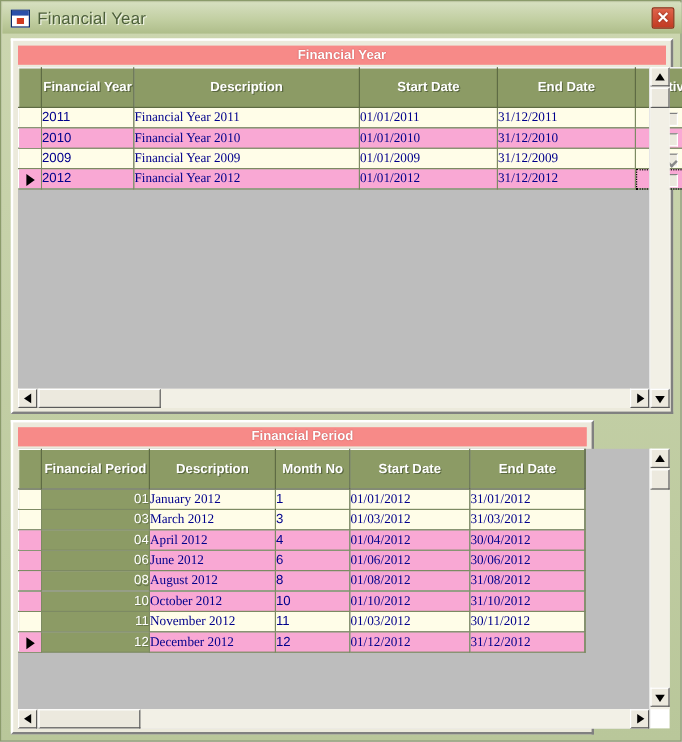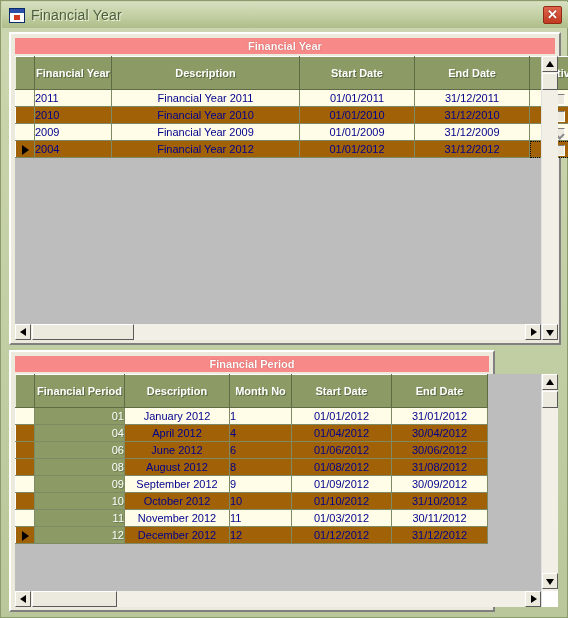--- a/index.html
+++ b/index.html
@@ -104,24 +104,24 @@
     border-bottom:1px solid #9a9a86;
     position:relative;
   }
   td.sel .arrow{
     position:absolute;left:6px;top:4px;
     width:0;height:0;
     border-top:5px solid transparent;border-bottom:5px solid transparent;
     border-left:7px solid #000000;
   }
   tr.odd td{background:#fffde8;}
-  tr.even td{background:#a16207;}
+  tr.even td{background:#f9a8d4;}
   td.cell{color:#00008c;padding:0 2px;}
   td.num{text-align:left;}
-  td.txt{text-align:center;}
+  td.txt{text-align:left;font-family:Liberation Serif, serif;}
   td.keycell{
     background:#8c9b65 !important;color:#ffffff;text-align:right;padding-right:3px;
     text-shadow:1px 1px 0 #6a7a4c;
   }
   td.chk{text-align:center;}
   td.chk.focus{outline:1px dotted #000;outline-offset:-1px;}
   .cb{
     display:inline-block;width:11px;height:11px;margin-top:2px;
     background:#ece9de;
     border:1px solid;
@@ -228,21 +228,21 @@
               <td class="cell num">2009</td>
               <td class="cell txt">Financial Year 2009</td>
               <td class="cell txt">01/01/2009</td>
               <td class="cell txt">31/12/2009</td>
               <td class="cell chk"><span class="cb on"></span></td>
             </tr>
             <tr class="even">
               <td class="sel">
                 <span class="arrow"></span>
               </td>
-              <td class="cell num">2004</td>
+              <td class="cell num">2012</td>
               <td class="cell txt">Financial Year 2012</td>
               <td class="cell txt">01/01/2012</td>
               <td class="cell txt">31/12/2012</td>
               <td class="cell chk focus"><span class="cb"></span></td>
             </tr>
           </tbody>
         </table>
     </div>
 
     <div class="vsb" style="left:530px;top:22px;width:16px;height:284px;">
@@ -296,20 +296,29 @@
           <tbody>
             <tr class="odd">
               <td class="sel"></td>
               <td class="cell keycell">01</td>
               <td class="cell txt">January 2012</td>
               <td class="cell num">1</td>
               <td class="cell txt">01/01/2012</td>
               <td class="cell txt">31/01/2012</td>
               <td class="cell chk"></td>
             </tr>
+            <tr class="odd">
+              <td class="sel"></td>
+              <td class="cell keycell">03</td>
+              <td class="cell txt">March 2012</td>
+              <td class="cell num">3</td>
+              <td class="cell txt">01/03/2012</td>
+              <td class="cell txt">31/03/2012</td>
+              <td class="cell chk"></td>
+            </tr>
             <tr class="even">
               <td class="sel"></td>
               <td class="cell keycell">04</td>
               <td class="cell txt">April 2012</td>
               <td class="cell num">4</td>
               <td class="cell txt">01/04/2012</td>
               <td class="cell txt">30/04/2012</td>
               <td class="cell chk"></td>
             </tr>
             <tr class="even">
@@ -321,29 +330,20 @@
               <td class="cell txt">30/06/2012</td>
               <td class="cell chk"></td>
             </tr>
             <tr class="even">
               <td class="sel"></td>
               <td class="cell keycell">08</td>
               <td class="cell txt">August 2012</td>
               <td class="cell num">8</td>
               <td class="cell txt">01/08/2012</td>
               <td class="cell txt">31/08/2012</td>
-              <td class="cell chk"></td>
-            </tr>
-            <tr class="odd">
-              <td class="sel"></td>
-              <td class="cell keycell">09</td>
-              <td class="cell txt">September 2012</td>
-              <td class="cell num">9</td>
-              <td class="cell txt">01/09/2012</td>
-              <td class="cell txt">30/09/2012</td>
               <td class="cell chk"></td>
             </tr>
             <tr class="even">
               <td class="sel"></td>
               <td class="cell keycell">10</td>
               <td class="cell txt">October 2012</td>
               <td class="cell num">10</td>
               <td class="cell txt">01/10/2012</td>
               <td class="cell txt">31/10/2012</td>
               <td class="cell chk"></td>

